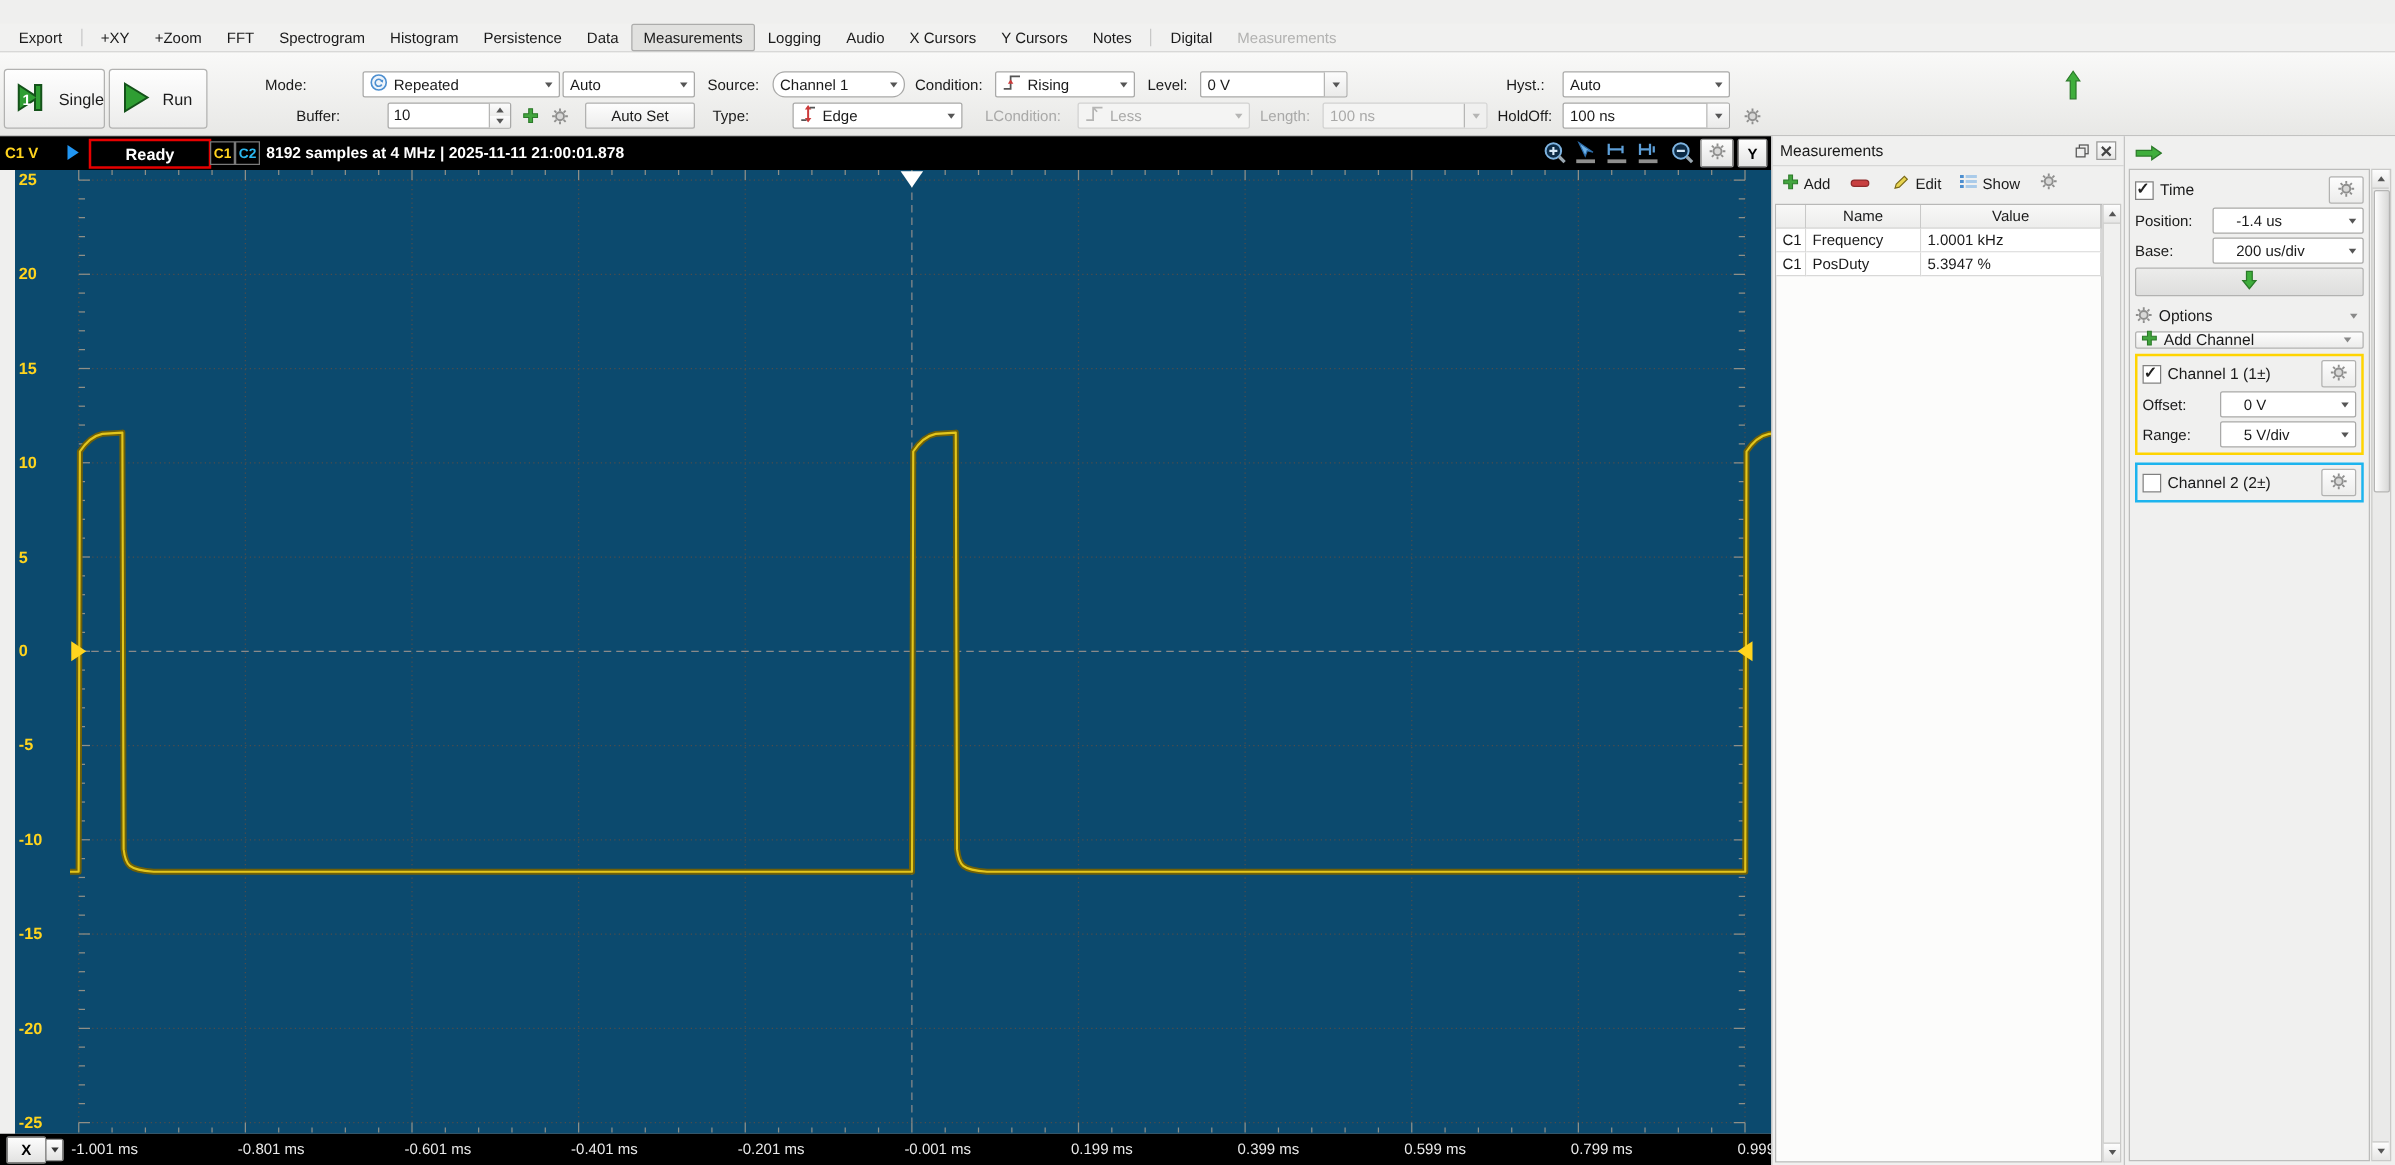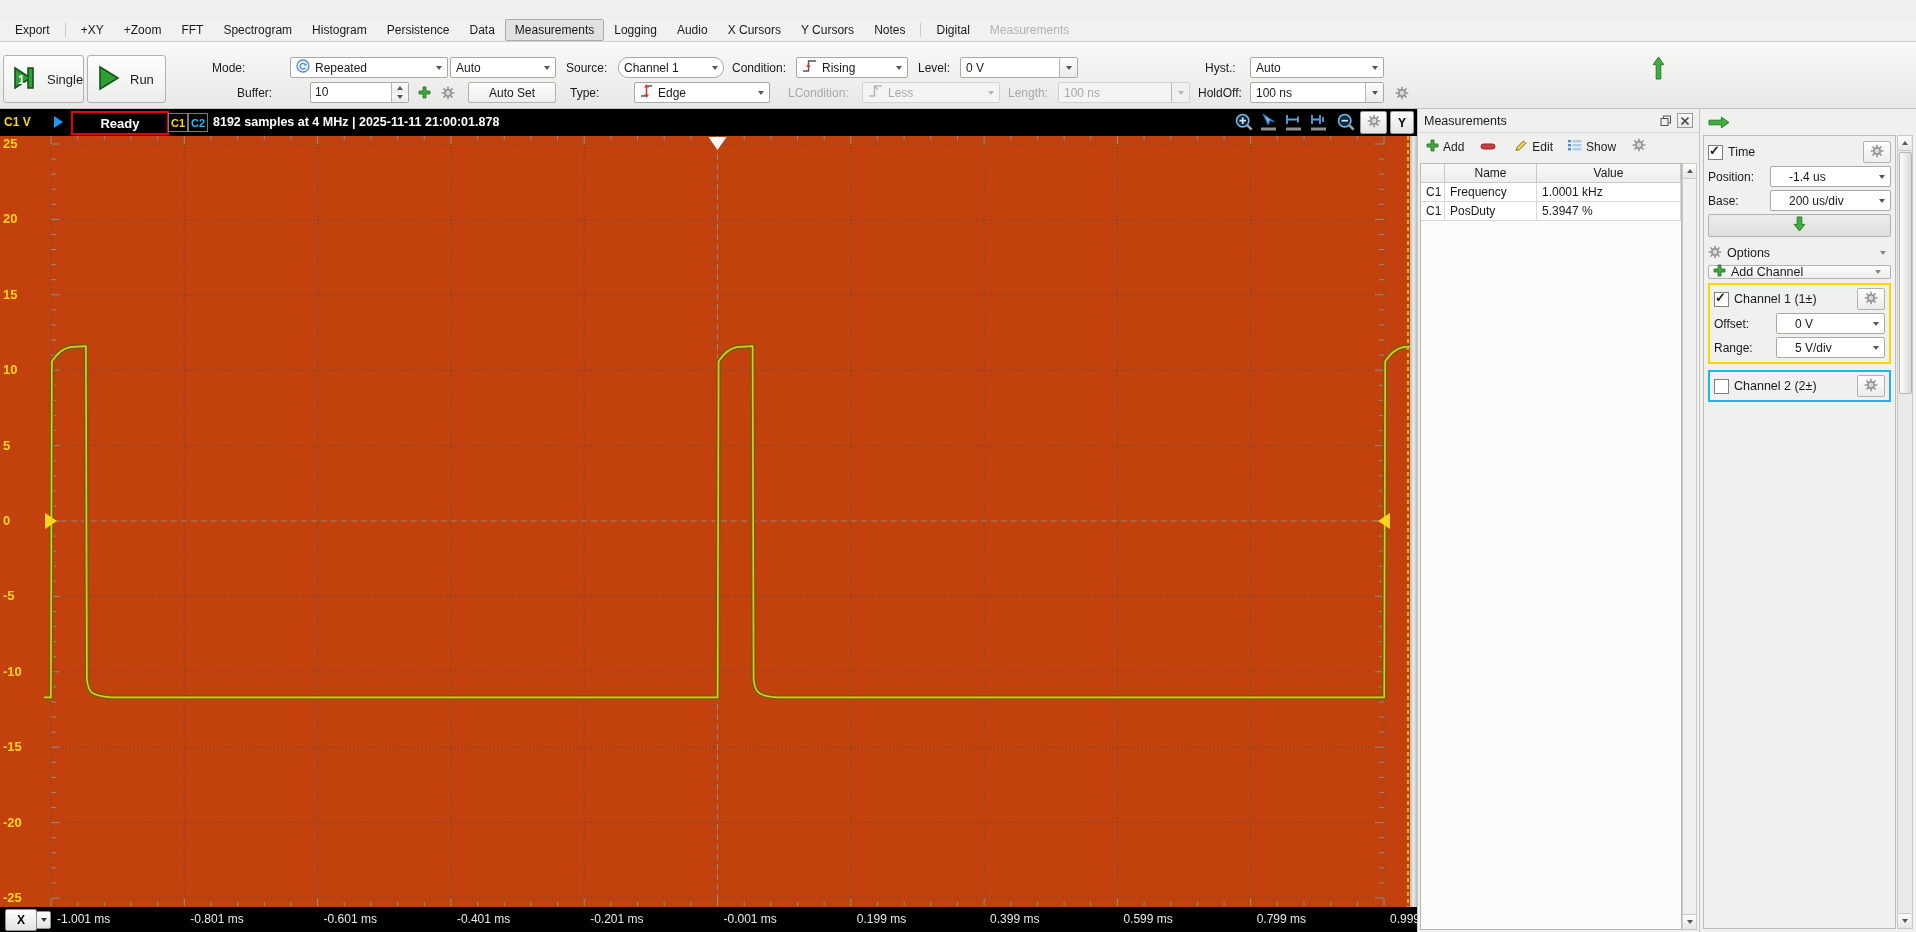--- a/index.html
+++ b/index.html
@@ -53,21 +53,21 @@
              border-bottom:6px solid transparent;border-left:9px solid #2196f3;}
   .ready{position:absolute;left:71px;top:2px;width:94px;height:20px;border:2px solid #e60000;
          display:flex;align-items:center;justify-content:center;font-weight:bold;font-size:13px;}
   .badge{position:absolute;top:4px;width:18px;height:17px;border:1px solid #7a7a7a;display:flex;
          align-items:center;justify-content:center;font-weight:bold;font-size:11px;background:#000;}
   .sb-info{position:absolute;left:213px;top:6px;font-size:12.5px;font-weight:bold;white-space:nowrap;}
   .sb-ico{position:absolute;top:3px;width:22px;height:20px;display:flex;align-items:center;justify-content:center;}
   .sb-btn{position:absolute;top:2px;height:23px;background:linear-gradient(#fdfdfd,#e4e4e3);border:1px solid #9a9a99;
           border-radius:2px;color:#000;display:flex;align-items:center;justify-content:center;box-sizing:border-box;}
   
-  .plot{position:absolute;left:0;top:136px;width:1681px;height:771px;background:#c2410c;overflow:hidden;}
+  .plot{position:absolute;left:12px;top:136px;width:1681px;height:771px;background:#0c4a6e;overflow:hidden;}
   .ylab{position:absolute;left:3px;width:38px;color:#ffd41e;font-weight:bold;font-size:13px;}
   #plotsvg{position:absolute;left:44px;top:0;}
   .vstrip{position:absolute;left:1410px;top:0;width:7px;height:771px;background:linear-gradient(90deg,#bdbdbc,#e9e9e8,#bdbdbc);}
   
   .xbar{position:absolute;left:0;top:907px;width:1417px;height:25px;background:#000;overflow:hidden;}
   .xbtn{position:absolute;left:5px;top:2px;width:30px;height:20px;background:linear-gradient(#fdfdfd,#e2e2e1);
         border:1px solid #8f8f8e;border-radius:2px;color:#000;font-weight:bold;display:flex;align-items:center;justify-content:center;}
   .xbtn-dd{position:absolute;left:36px;top:4px;width:13px;height:16px;background:linear-gradient(#fdfdfd,#e2e2e1);
         border:1px solid #8f8f8e;border-radius:2px;display:flex;align-items:center;justify-content:center;}
   .xlab{position:absolute;top:5px;color:#eaeaea;font-size:12px;white-space:nowrap;}

